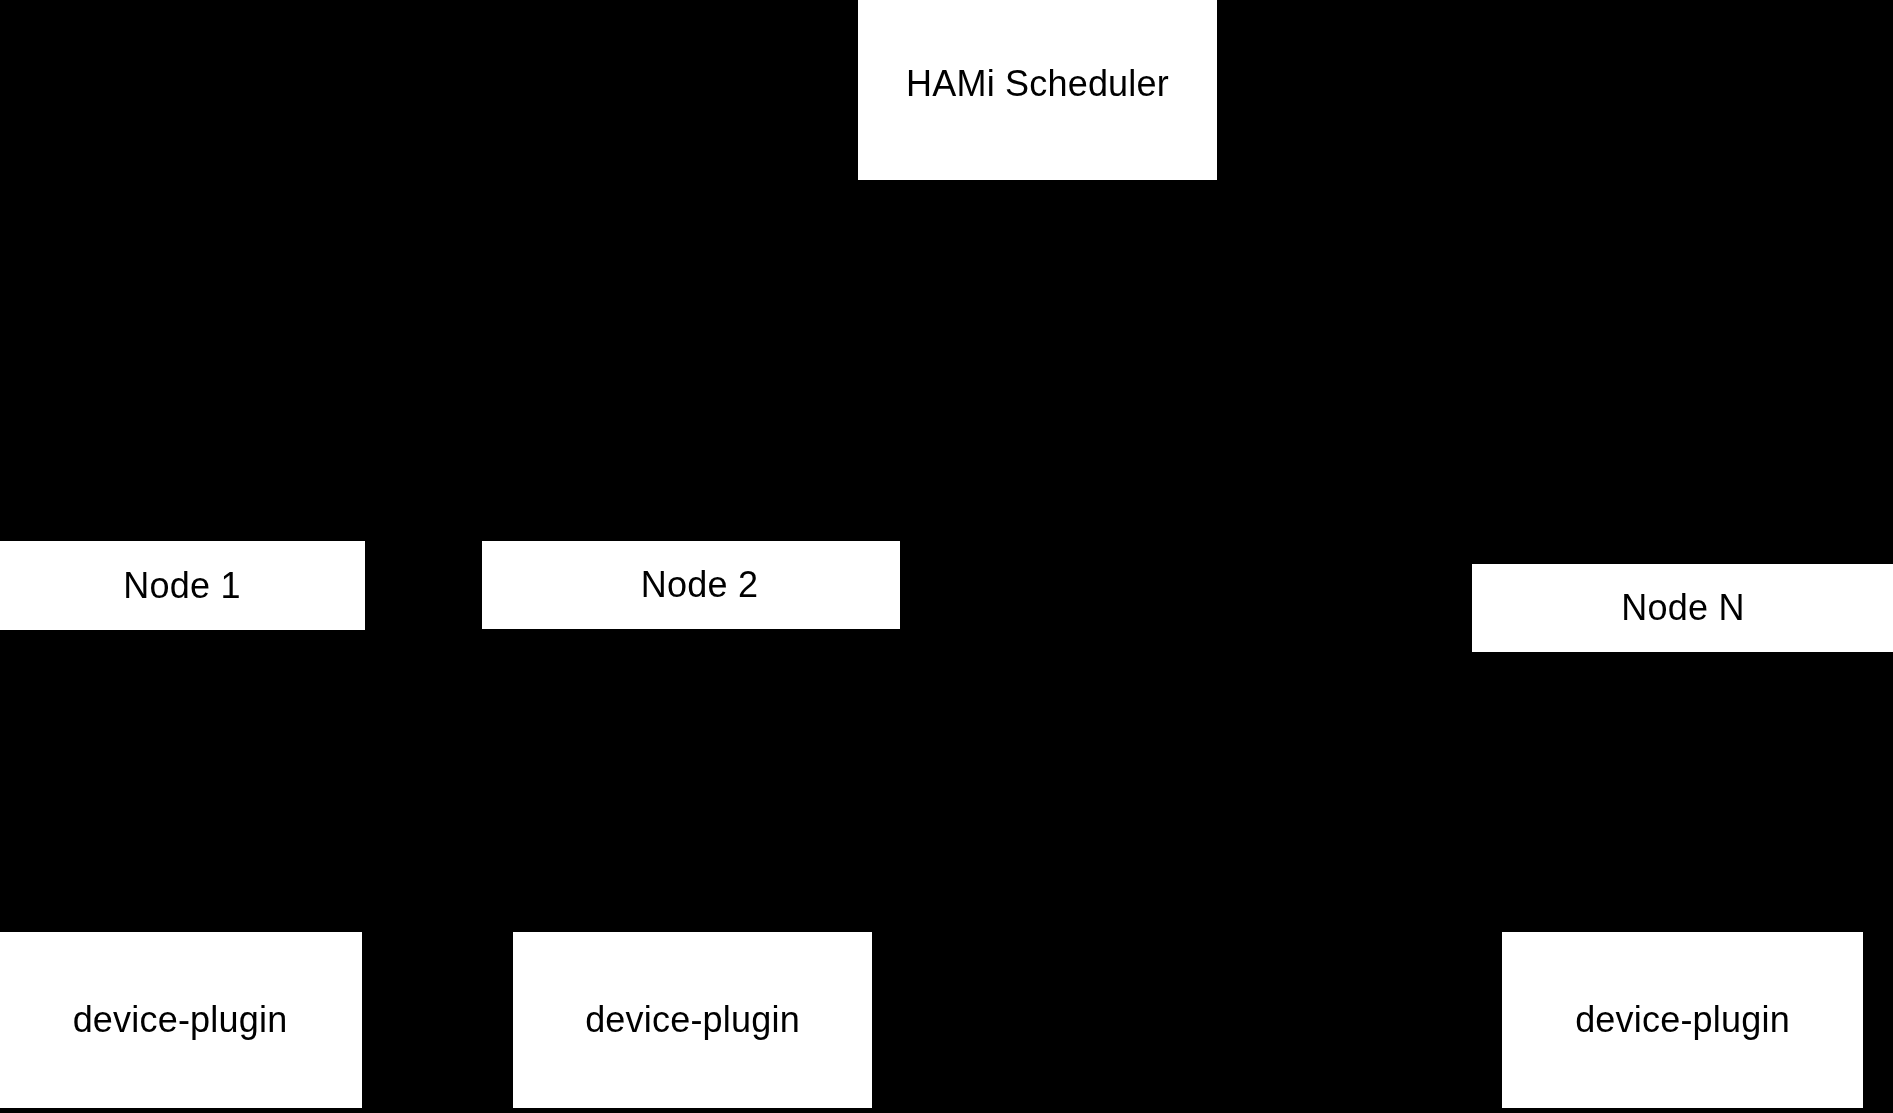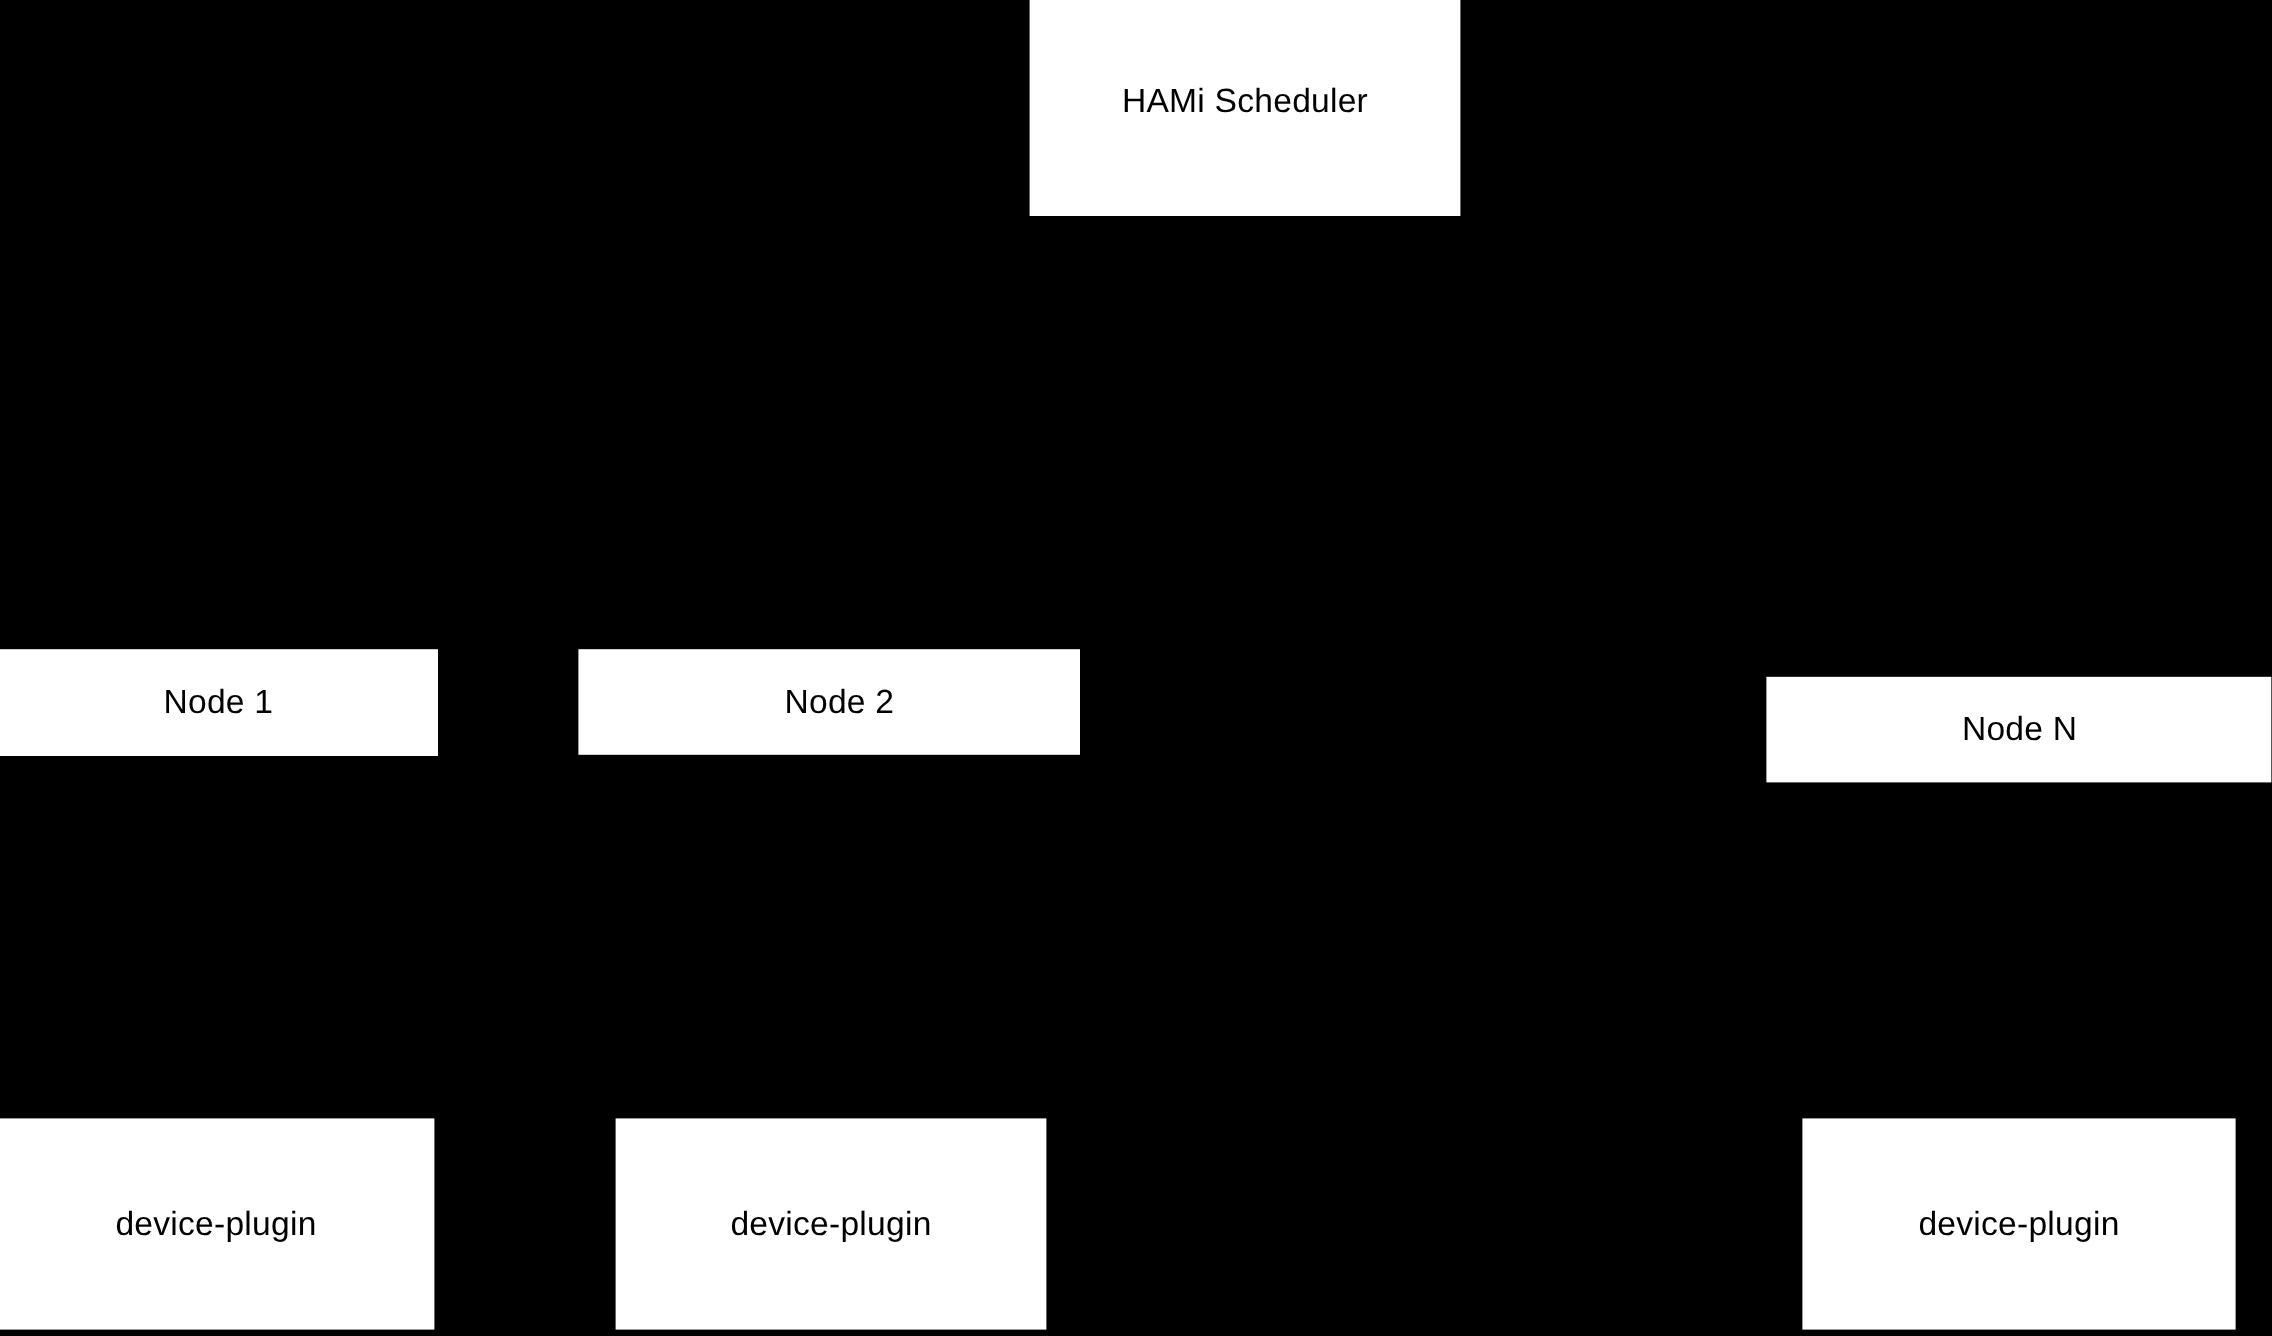--- a/index.html
+++ b/index.html
@@ -21,21 +21,21 @@
     background: #ffffff;
     color: #000000;
     display: flex;
     align-items: center;
     justify-content: center;
     box-sizing: border-box;
     line-height: 1.15;
     white-space: nowrap;
   }
   .node-label {
-    font-size: 28px;
+    font-size: 36px;
     font-weight: 400;
     color: #000000;
     letter-spacing: 0.2px;
   }
 
   
   #box-scheduler {
     left: 858px;
     top: -12px;
     width: 359px;

